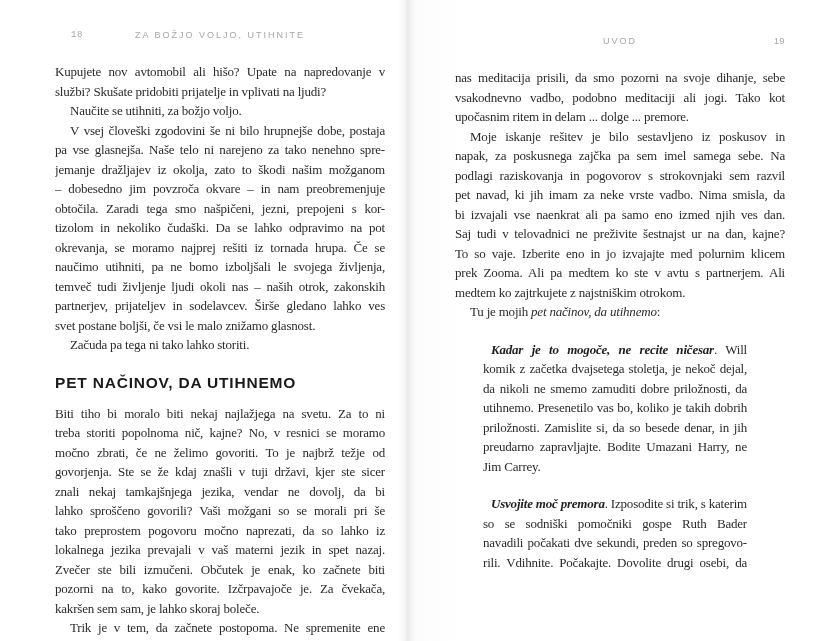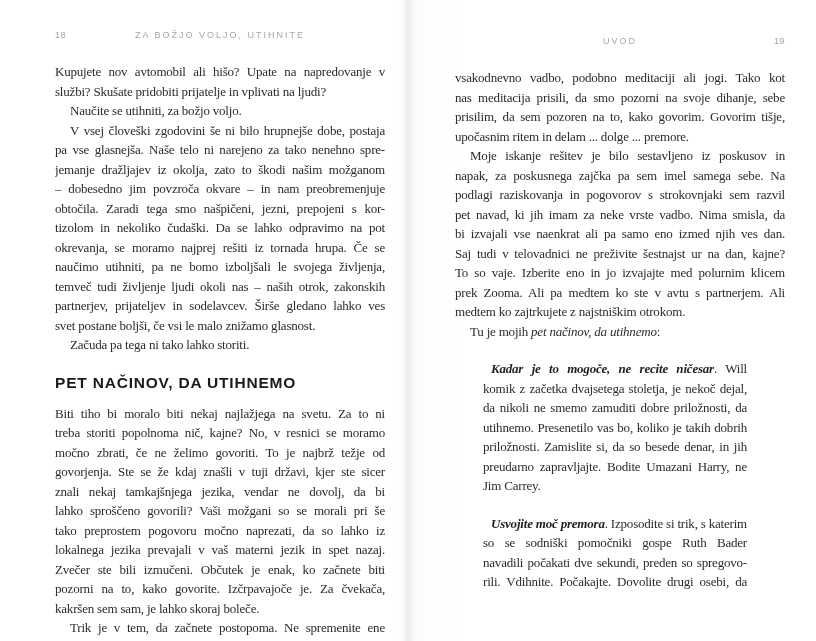--- a/index.html
+++ b/index.html
@@ -15,21 +15,21 @@
   }
   .page { position:absolute; top:0; width:408px; height:641px; box-sizing:border-box; }
   .page.left  { left:0;   padding:30px 23px 0 55px; }
   .page.right { left:408px; padding:36px 31px 0 47px; background:linear-gradient(90deg, #fcfcfc 0%, #ffffff 14%); }
 
   .page-head { position:relative; height:11px; margin-bottom:21px;
     font-family:"Liberation Sans", sans-serif; font-size:9px; line-height:11px;
     color:#a6a6a6; letter-spacing:2px; }
   .page-head .runhead { text-align:center; white-space:nowrap; }
   .page-head .pn { position:absolute; top:0; letter-spacing:0.5px; }
-  .page.left  .pn { left:0; }
+  .page.left  .pn { left:16px;font-family:Liberation Mono, monospace; }
   .page.right .pn { right:0; }
 
   .page-body { font-size:13px; color:#2b2b2b; letter-spacing:-0.2px; }
   .line { height:19.5px; line-height:19.5px; text-align:justify; text-align-last:left;
           overflow:hidden; white-space:nowrap; }
   .line.j { text-align-last:justify; white-space:normal; }
   .line.ind { text-indent:15px; }
   .para { margin:0; }
   .para.inset { margin:18px 38px 0 28px; }
   .para.inset .line.ind { text-indent:8px; }
@@ -96,23 +96,22 @@
       </div>
   </div>
 
   <div class="page right">
     <div class="page-head">
       <div class="runhead">UVOD</div>
       <span class="pn">19</span>
     </div>
     <div class="page-body" id="body-right">
         <div class="para">
+          <div class="line j"><span class="seg">nas meditacija prisili, da smo pozorni na svoje dihanje, sebe</span></div>
           <div class="line j"><span class="seg">vsakodnevno vadbo, podobno meditaciji ali jogi. Tako kot</span></div>
-          <div class="line j"><span class="seg">nas meditacija prisili, da smo pozorni na svoje dihanje, sebe</span></div>
-          <div class="line j"><span class="seg">prisilim, da sem pozoren na to, kako govorim. Govorim tišje,</span></div>
           <div class="line"><span class="seg">upočasnim ritem in delam ... dolge ... premore.</span></div>
         </div>
         <div class="para">
           <div class="line j ind"><span class="seg">Moje iskanje rešitev je bilo sestavljeno iz poskusov in</span></div>
           <div class="line j"><span class="seg">napak, za poskusnega zajčka pa sem imel samega sebe. Na</span></div>
           <div class="line j"><span class="seg">podlagi raziskovanja in pogovorov s strokovnjaki sem razvil</span></div>
           <div class="line j"><span class="seg">pet navad, ki jih imam za neke vrste vadbo. Nima smisla, da</span></div>
           <div class="line j"><span class="seg">bi izvajali vse naenkrat ali pa samo eno izmed njih ves dan.</span></div>
           <div class="line j"><span class="seg">Saj tudi v telovadnici ne preživite šestnajst ur na dan, kajne?</span></div>
           <div class="line j"><span class="seg">To so vaje. Izberite eno in jo izvajajte med polurnim klicem</span></div>

